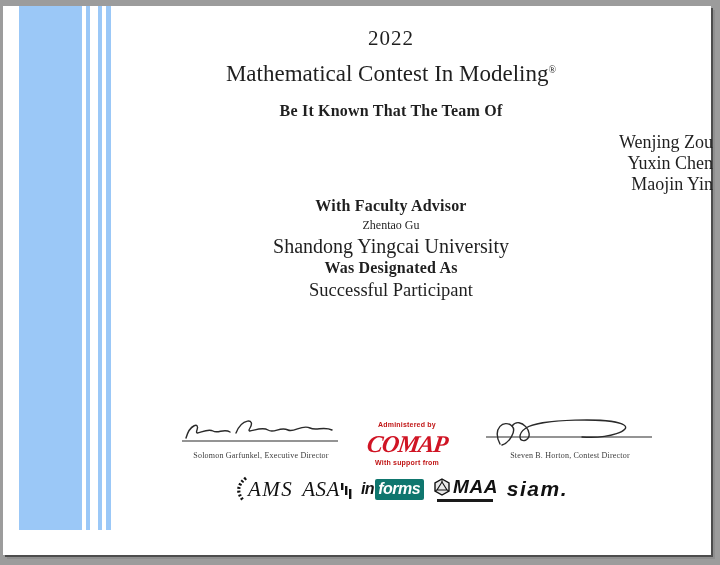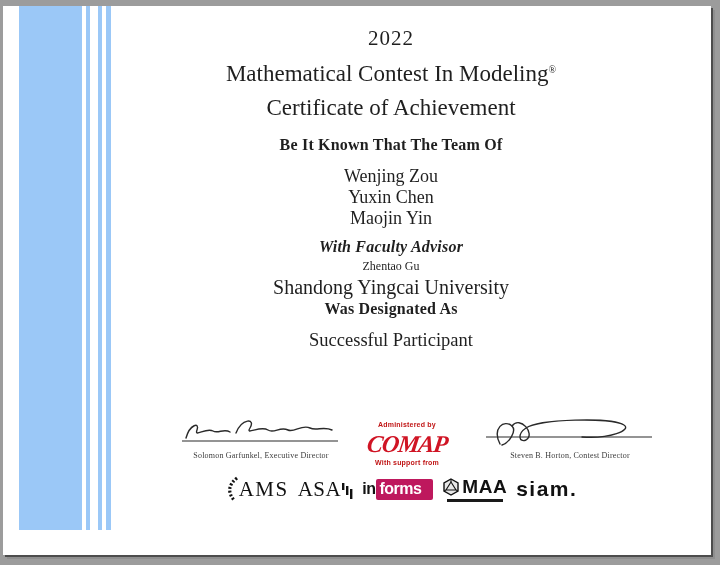--- a/index.html
+++ b/index.html
@@ -22,73 +22,72 @@
   .content {
     position:absolute; left:66px; top:0; width:644px;
     text-align:center; color:#1f1f1f;
   }
   .year        { margin-top:20px; font-size:21px; letter-spacing:1px; }
   .title-line1 { margin-top:10px; font-size:23px; }
   .title-line1 sup { font-size:10px; vertical-align:8px; }
   .title-line2 { margin-top:8px;  font-size:23px; }
   .small-label { font-weight:700; font-size:16px; letter-spacing:.2px; }
   .team-intro  { margin-top:15px; }
-  .team-names  { margin-top:12px; font-size:18px; line-height:21px; }
-  .advisor-label { margin-top:9px;font-style:italic; }
+  .team-names  { margin-top:12px; font-size:18px; line-height:21px;text-align:right; }
+  .advisor-label { margin-top:2px; }
   .advisor-name  { margin-top:3px; font-size:12px; }
   .of-label      { margin-top:16px; }
   .institution   { margin-top:2px; font-size:20px; }
   .designation-label { margin-top:1px; }
-  .designation   { margin-top:12px; font-size:18.5px; }
+  .designation   { margin-top:3px; font-size:18.5px; }
 
   
   .sig-block { position:absolute; text-align:center; color:#333; }
   .sig-left  { left:169px; top:408px; width:178px; }
   .sig-right { left:478px; top:410px; width:178px; }
   .sig-label { font-size:8px; margin-top:1px; color:#3a3a3a; letter-spacing:.2px; }
   .sig-svg { display:block; margin:0 auto; }
 
   .sig-center { position:absolute; left:356px; top:414px; width:96px; text-align:center; }
   .red-badge  { font-family:"Liberation Sans", sans-serif; font-weight:700;
                 font-size:7px; color:#c01515; letter-spacing:.2px; line-height:9px; }
   .comap-word { font-style:italic; font-weight:700; font-size:24px; color:#d01424;
                 letter-spacing:-1px; transform:skewX(-8deg); display:inline-block;
                 line-height:26px; margin:2px 0 1px 0; }
 
   
   .logo-row { position:absolute; left:88px; top:470px; width:620px;
               display:flex; justify-content:center; align-items:center; gap:9px;
-              color:#111; }
+              color:#111;font-style:italic; }
   .logo { display:flex; align-items:center; }
   .logo-ams-text { font-size:21px; letter-spacing:1.5px; }
   .logo-asa-text { font-size:21px; letter-spacing:.5px; }
   .logo-sans { font-family:"Liberation Sans", sans-serif; font-weight:700;justify-content:center; }
   .informs-in { font-size:16px; letter-spacing:-.5px; }
-  .informs-box { background:#be185d; color:#fff; font-size:16px; letter-spacing:-.5px;
-                 padding:1px 12px 2px 3px; border-radius:2px; margin-left:1px; }
+  .informs-box { background:#0f766e; color:#fff; font-size:16px; letter-spacing:-.5px;
+                 padding:1px 4px 2px 3px; border-radius:2px; margin-left:1px; }
   .maa-wrap { display:flex; flex-direction:column; align-items:center; }
   .maa-main { display:flex; align-items:center; gap:2px; }
   .maa-text { font-size:19px; letter-spacing:.5px; }
   .maa-strip { width:56px; height:3px; background:#1a1a1a; margin-top:1px; }
   .siam-text { font-size:21px; letter-spacing:1.5px; }
 </style>
 </head>
 <body>
 
 <div class="page">
 
   <div class="stripe stripe-wide"></div>
   <div class="stripe stripe-thin1"></div>
   <div class="stripe stripe-thin2"></div>
   <div class="stripe stripe-thin3"></div>
 
   <div class="content">
     <div class="year">2022</div>
     <div class="title-line1"><span>Mathematical Contest In Modeling</span><sup>®</sup></div>
-    <div class="title-line2">Certificate of Achievement</div>
 
     <div class="small-label team-intro">Be It Known That The Team Of</div>
     <div class="team-names">
       <div>Wenjing Zou</div>
       <div>Yuxin Chen</div>
       <div>Maojin Yin</div>
     </div>
 
     <div class="small-label advisor-label">With Faculty Advisor</div>
     <div class="advisor-name">Zhentao Gu</div>

